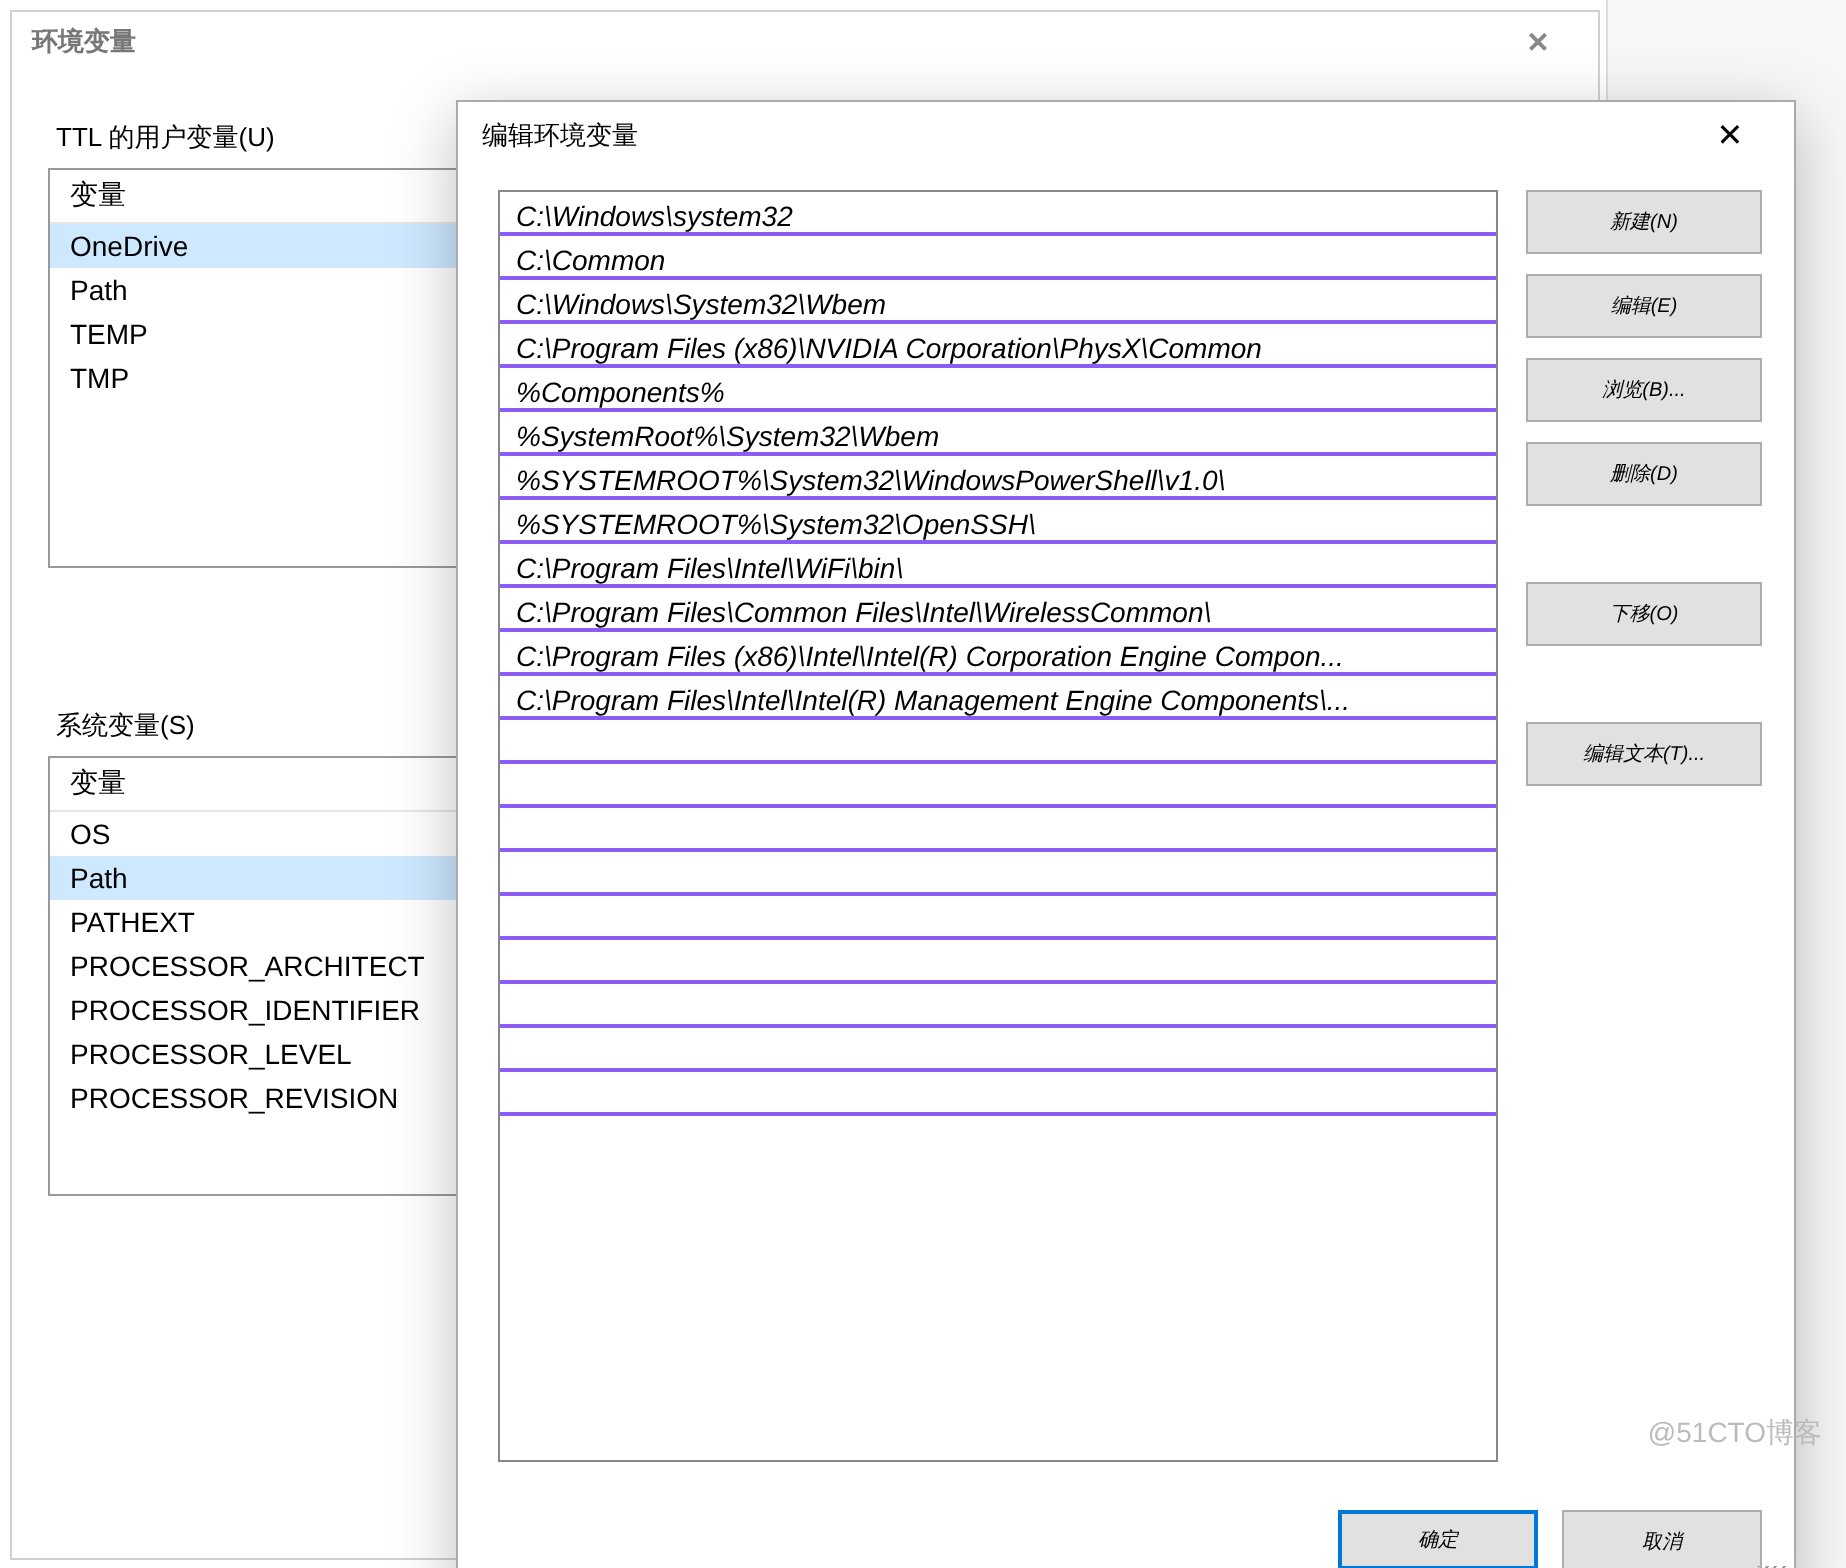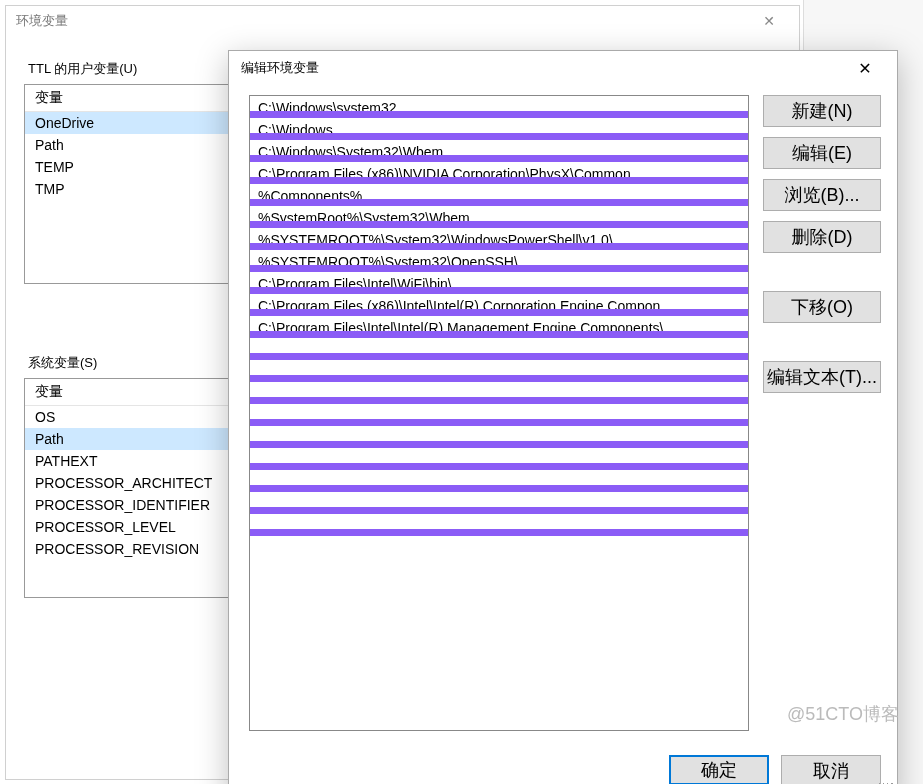--- a/index.html
+++ b/index.html
@@ -1,52 +1,52 @@
 <!DOCTYPE html>
 <html><head>
 <meta charset="utf-8">
 <style>
 * { box-sizing: border-box; font-family: "Microsoft YaHei", "Segoe UI", sans-serif; }
 body { margin: 0; width: 923px; height: 784px; background: #fff; position: relative; overflow: hidden; font-size: 14px; color: #000; }
 
 
 .env-dialog { position: absolute; left: 5px; top: 5px; width: 795px; height: 775px; background: #fff; border: 1px solid #d0d0d0; }
-.env-title-bar { height: 30px; padding: 0 10px; display: flex; align-items: center; justify-content: space-between; color: #777; font-size: 13px; }
+.env-title-bar { height: 30px; padding: 0 10px; display: flex; align-items: center; justify-content: space-between; color: #777; font-size: 13px; font-weight: bold; }
 .close-x { width: 40px; height: 30px; display: flex; align-items: center; justify-content: center; font-size: 14px; color: #888; }
 .env-body { padding: 10px 18px; }
 .group-label { font-size: 13px; margin: 14px 0 6px 4px; }
 .var-list-box { border: 1px solid #999; background: #fff; width: 100%; }
 .var-header { padding: 4px 10px; border-bottom: 1px solid #e5e5e5; }
 .var-row { padding: 3px 10px; }
 .var-row.sel { background: #cde8ff; }
 
 
 .edit-dialog { position: absolute; left: 228px; top: 50px; width: 670px; height: 752px; background: #fff; border: 1px solid #aaa; box-shadow: 0 8px 30px rgba(0,0,0,0.25); z-index: 10; }
 .edit-title-bar { height: 34px; padding: 0 12px; display: flex; align-items: center; justify-content: space-between; }
 .edit-title-bar .title { font-size: 13px; }
 .edit-close { width: 40px; height: 30px; display: flex; align-items: center; justify-content: center; font-size: 16px; }
 .edit-body { padding: 10px 16px 12px 20px; display: flex; gap: 14px; height: calc(100% - 92px); }
 .path-list { flex: 1; border: 1px solid #888; background: #fff; overflow: hidden; }
-.path-row { padding: 2px 8px; font-size: 14px; white-space: nowrap; overflow: hidden; text-overflow: ellipsis; border-bottom: 7px solid #8b5cf6; height: 22px; line-height: 20px; }
+.path-row { padding: 2px 8px; font-size: 14px; white-space: nowrap; overflow: hidden; text-overflow: ellipsis; border-bottom: 2px solid #8b5cf6; height: 22px; line-height: 20px; font-style: italic; }
 .right-buttons { width: 118px; display: flex; flex-direction: column; }
-.btn { height: 32px; border: 1px solid #adadad; background: #e1e1e1; font-size: 18px; display: flex; align-items: center; justify-content: center; margin-bottom: 10px; }
+.btn { height: 32px; border: 1px solid #adadad; background: #e1e1e1; font-size: 10px; display: flex; align-items: center; justify-content: center; margin-bottom: 10px; font-style: italic; }
 .spacer-sm { height: 28px; }
 .edit-footer { position: absolute; bottom: 14px; right: 16px; display: flex; gap: 12px; }
 .edit-footer .btn { width: 100px; margin: 0; }
 .btn.primary { border: 2px solid #0078d7; background: #e1e1e1; height: 30px; }
 
 
 .env-footer { position: absolute; bottom: 22px; right: 22px; display: flex; gap: 12px; z-index: 5; }
 .env-footer .btn { width: 100px; margin: 0; }
 
 
 .right-peek { position: absolute; right: 0; top: 0; width: 120px; height: 784px; background: #f7f7f7; border-left: 1px solid #ddd; z-index: 0; }
 .right-peek .frag { position: absolute; left: 6px; top: 130px; font-size: 18px; color: #333; }
 
-.watermark { position: absolute; right: 24px; bottom: 58px; color: #bbb; font-size: 18px; z-index: 20; pointer-events: none; }
+.watermark { position: absolute; right: 12px; bottom: 58px; color: #bbb; font-size: 14px; z-index: 20; pointer-events: none; }
 .resize-grip { position: absolute; right: 4px; bottom: 4px; width: 14px; height: 14px; background: repeating-linear-gradient(135deg, #999 0 1px, transparent 1px 3px); }
 </style>
 </head>
 <body>
 
 <div class="right-peek">
   <div class="frag">w6</div>
 </div>
 
 <div class="env-dialog">
@@ -83,28 +83,29 @@
 </div>
 
 <div class="edit-dialog">
   <div class="edit-title-bar">
     <span class="title">编辑环境变量</span>
     <span class="edit-close">✕</span>
   </div>
   <div class="edit-body">
     <div class="path-list" id="path-list">
         <div class="path-row">C:\Windows\system32</div>
-        <div class="path-row">C:\Windows</div>
+        <div class="path-row">C:\Common</div>
         <div class="path-row">C:\Windows\System32\Wbem</div>
         <div class="path-row">C:\Program Files (x86)\NVIDIA Corporation\PhysX\Common</div>
         <div class="path-row">%Components%</div>
         <div class="path-row">%SystemRoot%\System32\Wbem</div>
         <div class="path-row">%SYSTEMROOT%\System32\WindowsPowerShell\v1.0\</div>
         <div class="path-row">%SYSTEMROOT%\System32\OpenSSH\</div>
         <div class="path-row">C:\Program Files\Intel\WiFi\bin\</div>
+        <div class="path-row">C:\Program Files\Common Files\Intel\WirelessCommon\</div>
         <div class="path-row">C:\Program Files (x86)\Intel\Intel(R) Corporation Engine Compon...</div>
         <div class="path-row">C:\Program Files\Intel\Intel(R) Management Engine Components\...</div>
         <div class="path-row"></div>
         <div class="path-row"></div>
         <div class="path-row"></div>
         <div class="path-row"></div>
         <div class="path-row"></div>
         <div class="path-row"></div>
         <div class="path-row"></div>
         <div class="path-row"></div>

